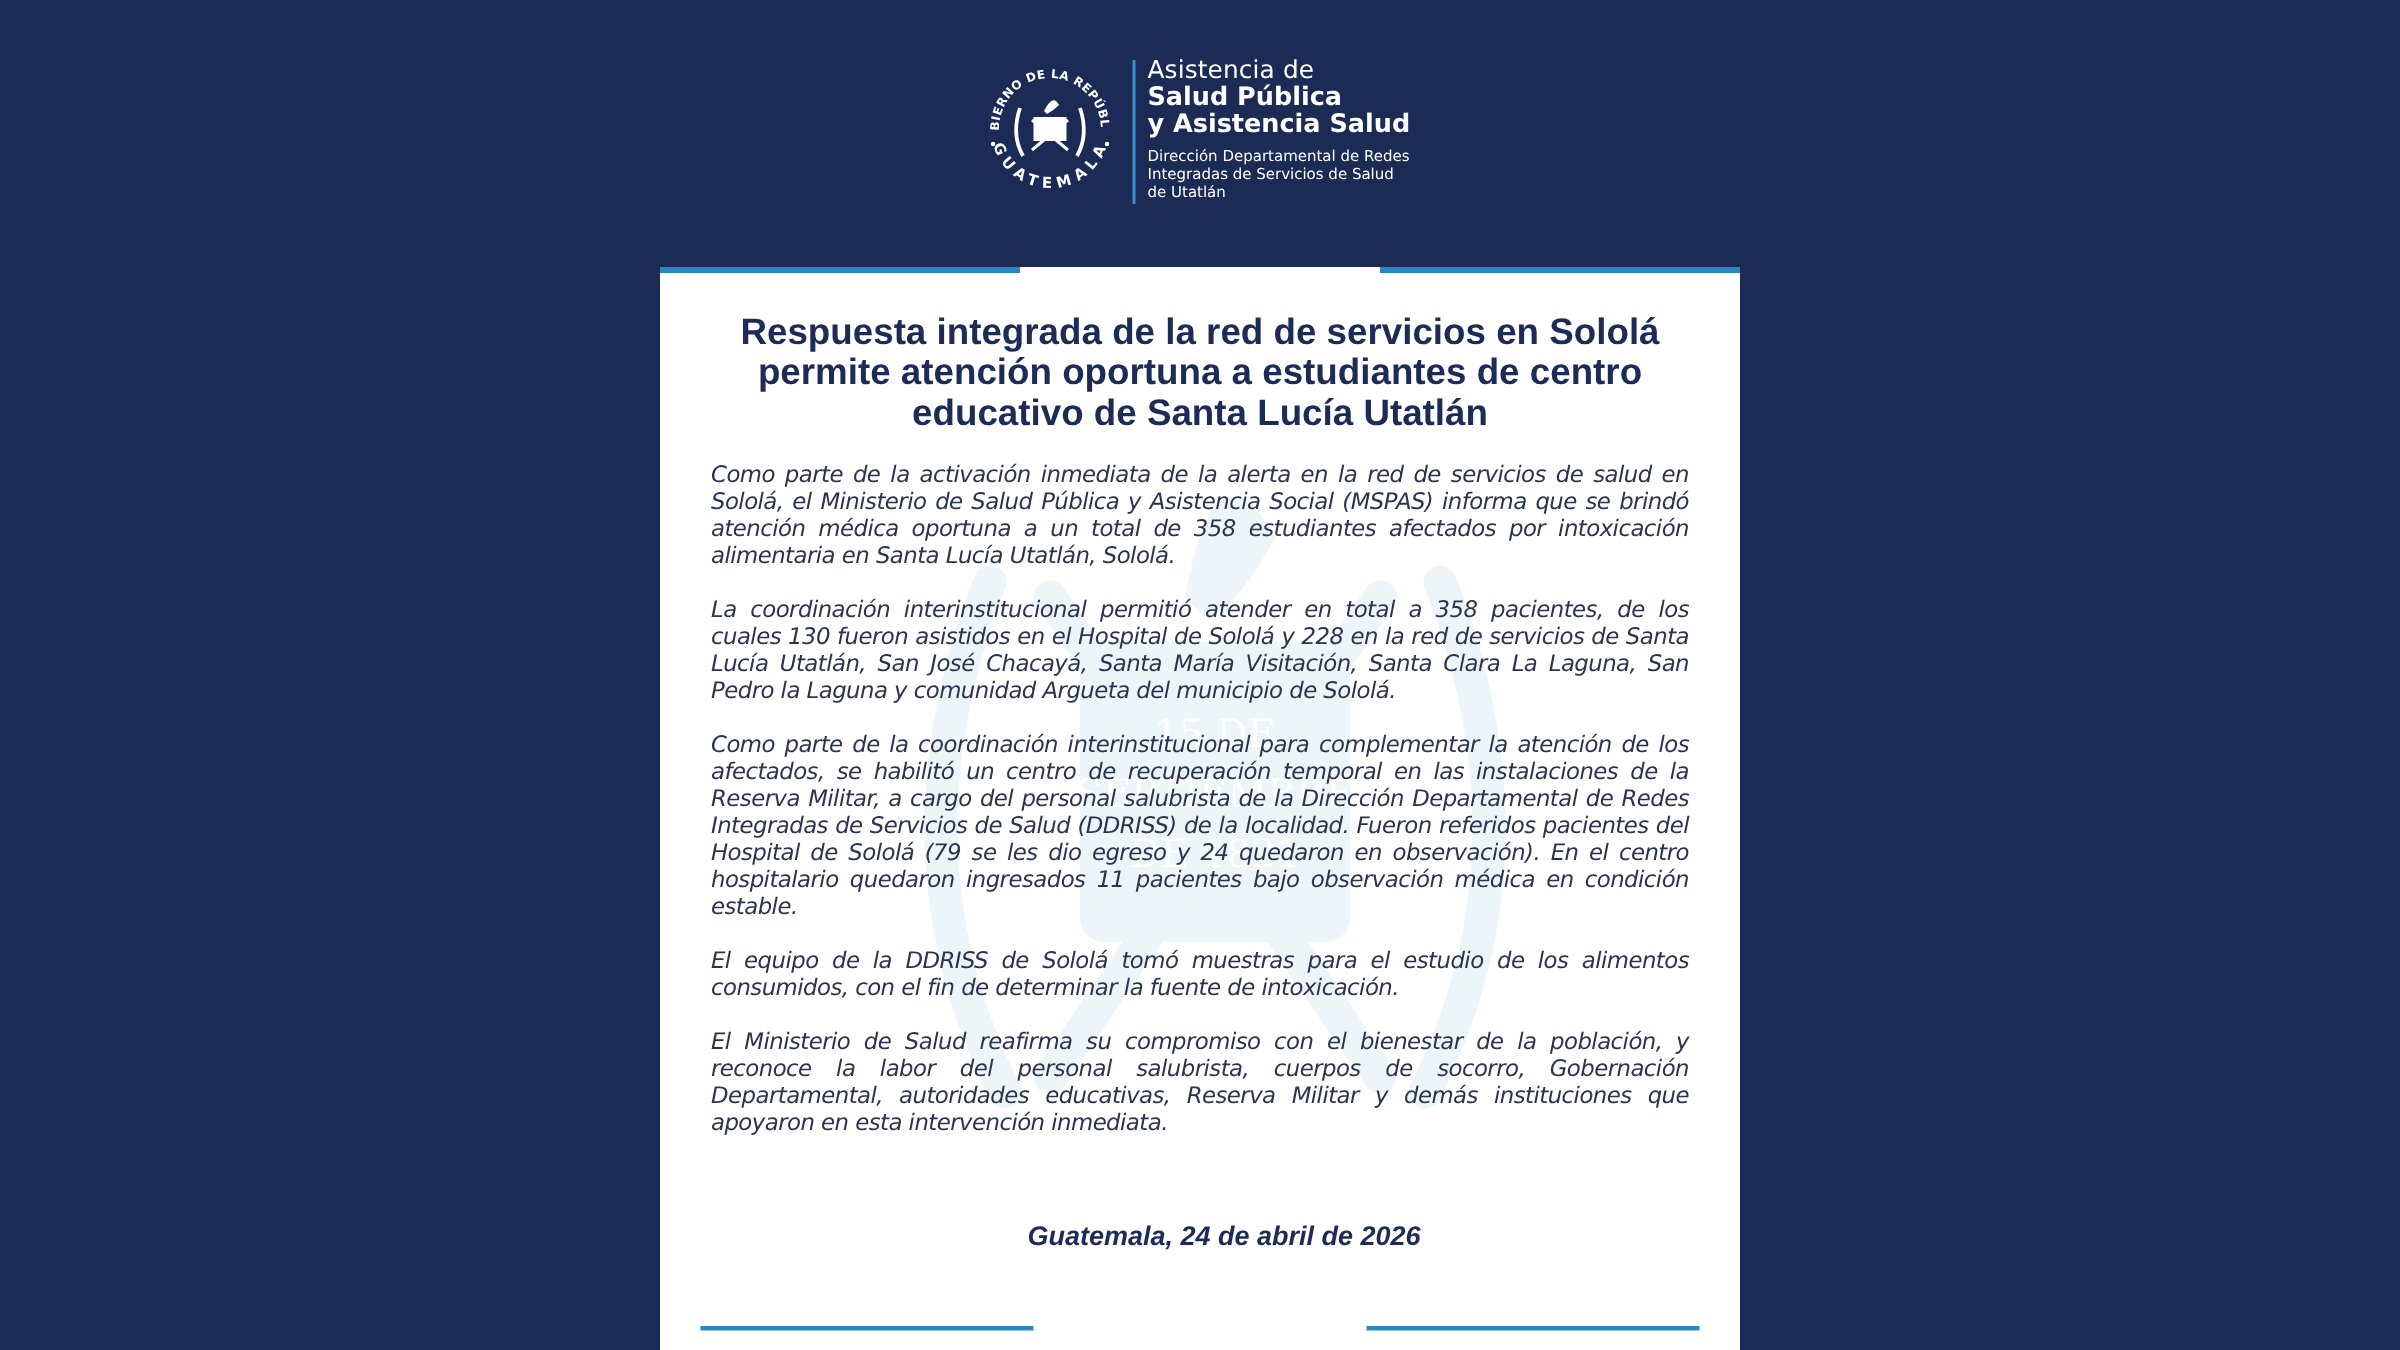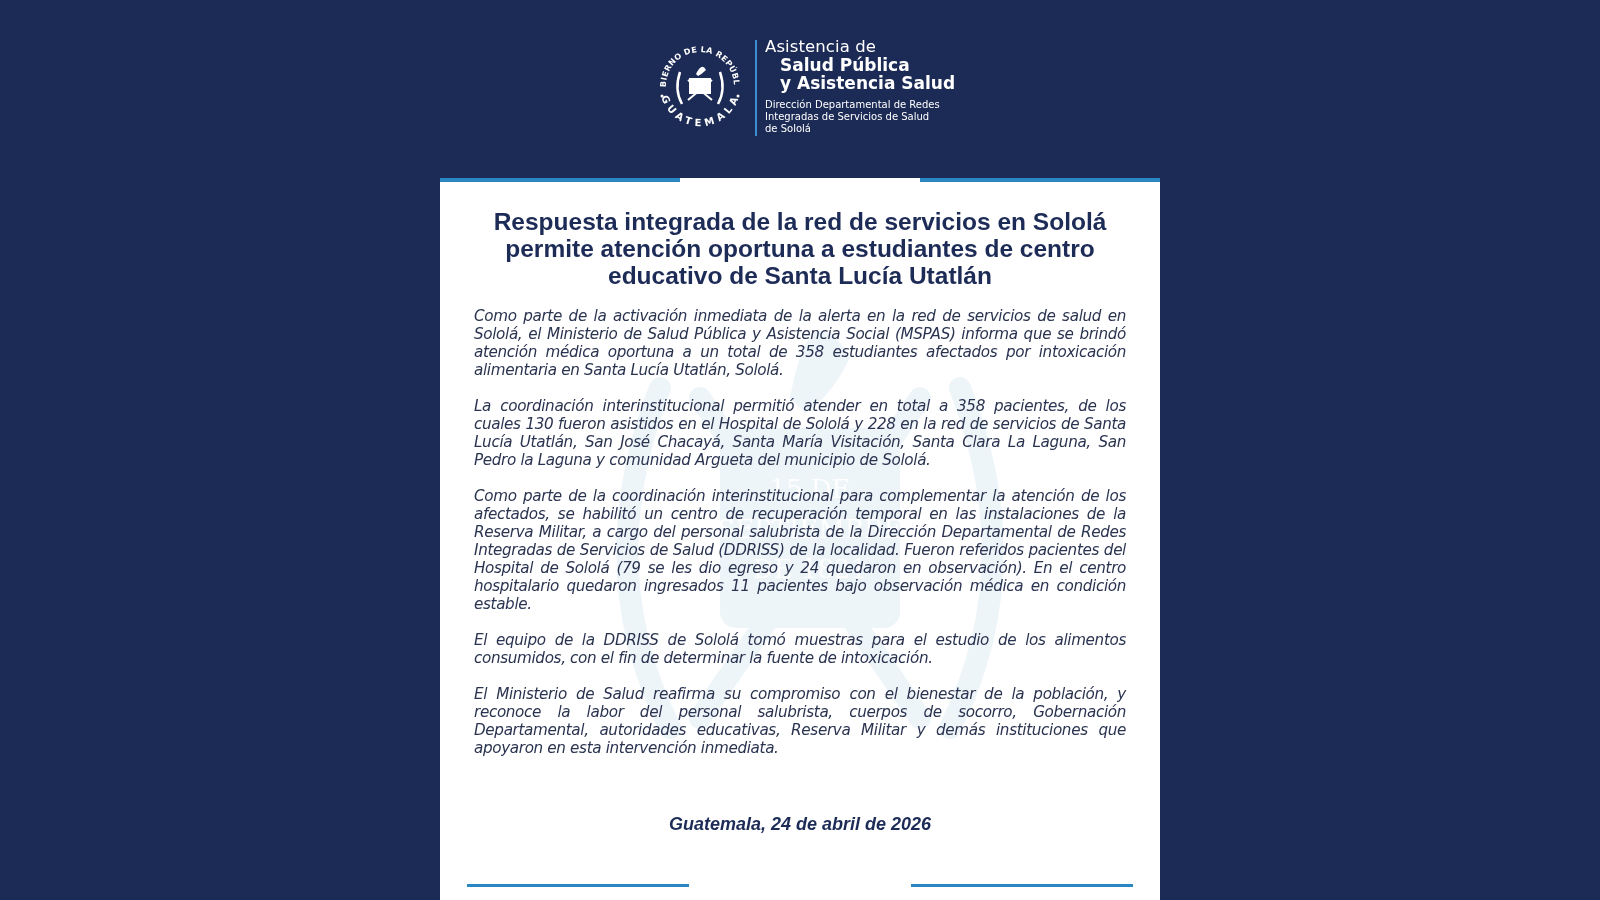--- a/index.html
+++ b/index.html
@@ -15,21 +15,21 @@
   .seal {
     position:absolute; left:0; top:0; width:96px; height:96px;
   }
   .divider-v {
     position:absolute; left:103px; top:2px; width:2px; height:96px; background:#3b8fd0;
   }
   .brand {
     position:absolute; left:113px; top:0; color:#ffffff; width:200px;
   }
   .brand .l1 { font-size:16.5px; line-height:18px; font-weight:normal; letter-spacing:0.1px; }
-  .brand .l2, .brand .l3 { font-size:17px; line-height:18px; font-weight:bold;margin-left:15px; }
+  .brand .l2, .brand .l3 { font-size:17px; line-height:18px; font-weight:bold; }
   .brand .sub { font-size:10px; line-height:12px; margin-top:7px; }
   .page {
     position:absolute; left:440px; top:178px; width:720px; height:722px;
     background:#ffffff; overflow:hidden;
   }
   .top-bar-left { position:absolute; left:0; top:0; width:240px; height:4px; background:#2b87c2; }
   .top-bar-right { position:absolute; right:0; top:0; width:240px; height:4px; background:#2b87c2; }
   .bottom-bar-left { position:absolute; left:27px; top:706px; width:222px; height:3px; background:#2b87c2; }
   .bottom-bar-right { position:absolute; right:27px; top:706px; width:222px; height:3px; background:#2b87c2; }
   .watermark {
@@ -40,21 +40,21 @@
     color:#1d2b57; font-family:"Liberation Sans", sans-serif; font-weight:bold;
     font-size:24.5px; line-height:27px;
   }
   .body-text {
     position:absolute; left:34px; top:129px; width:652px;
     color:#2a3350; font-family:"DejaVu Sans", sans-serif;
     font-size:15.2px; line-height:18px; text-align:justify;font-style:italic;
   }
   .body-text p { margin:0 0 18px 0; letter-spacing:-0.35px; }
   .dateline {
-    position:absolute; left:0; top:636px; width:720px; text-align:center;
+    position:absolute; left:16px; top:636px; width:720px; text-align:center;
     color:#1d2b57; font-family:"Liberation Sans", sans-serif; font-style:italic; font-weight:bold;
     font-size:18px;
   }
 </style>
 </head>
 <body>
 
 <div class="header">
   <svg class="seal" viewBox="0 0 96 96">
     <defs>
@@ -76,21 +76,21 @@
     <path d="M44 36 Q50 24 54 32 Q50 36 46 38 Z" fill="#ffffff"></path>
   </svg>
   <div class="divider-v"></div>
   <div class="brand">
     <div class="l1">Asistencia de</div>
     <div class="l2">Salud Pública</div>
     <div class="l3">y Asistencia Salud</div>
     <div class="sub">
       <div>Dirección Departamental de Redes</div>
       <div>Integradas de Servicios de Salud</div>
-      <div>de Sololá</div>
+      <div>de Utatlán</div>
     </div>
   </div>
 </div>
 
 <div class="page">
   <div class="top-bar-left"></div>
   <div class="top-bar-right"></div>
 
   <svg class="watermark" viewBox="0 0 460 560">
     <g fill="none" stroke="#2b87c2" stroke-width="22" stroke-linecap="round">

